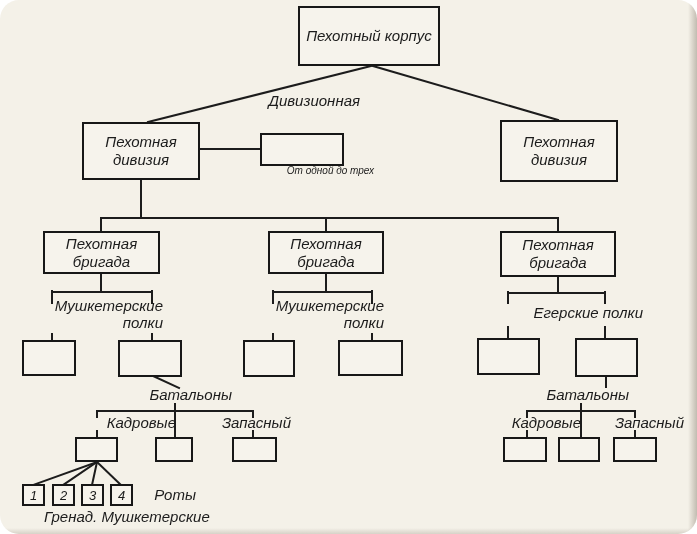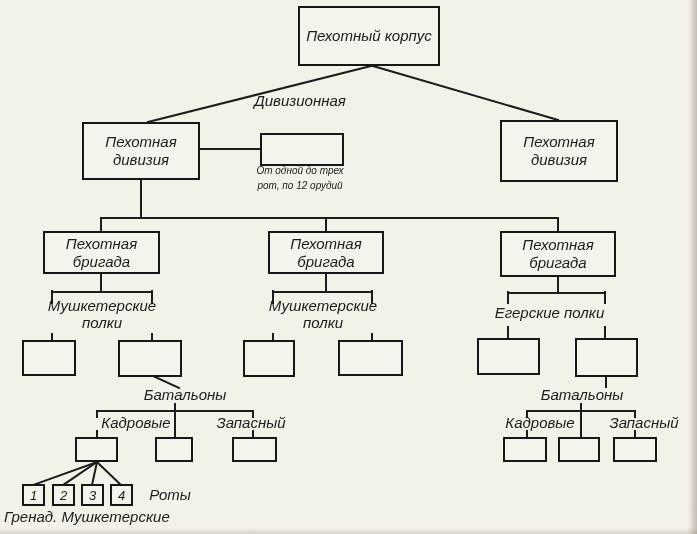--- a/index.html
+++ b/index.html
@@ -4,41 +4,42 @@
 <style>
   html,body{margin:0;padding:0;}
   #stage{
     position:relative;
     width:697px;height:534px;
     background:#f4f1e8;
     overflow:hidden;
     font-family:"Liberation Sans", sans-serif;
     font-style:italic;
     color:#1c1c1c;
+    border-radius:19px;
   }
   #wires{position:absolute;left:0;top:0;width:697px;height:534px;}
   .box{
     position:absolute;
     box-sizing:border-box;
     border:2px solid #171717;
     background:#f6f3ec;
     display:flex;align-items:center;justify-content:center;
     text-align:center;
     font-size:15px;line-height:18px;
     padding:2px;
   }
   .box.small{font-size:13px;line-height:13px;padding:0;}
   .lbl{
     position:absolute;
-    text-align:center;
+    text-align:right;
     font-size:15px;line-height:16.5px;
     white-space:nowrap;
   }
   .lbl .ln{display:block;}
-  .lbl.left-align{text-align:left;}
+  .lbl.left-align{text-align:left;margin-left:40px;}
   .scan-shadow-right{
     position:absolute;top:0;right:0;width:9px;height:534px;
     background:linear-gradient(to right, rgba(110,100,85,0), rgba(110,100,85,0.38));
   }
   .scan-shadow-bottom{
     position:absolute;left:0;bottom:0;width:697px;height:6px;
     background:linear-gradient(to bottom, rgba(110,100,85,0), rgba(110,100,85,0.22));
   }
 </style>
 </head>
@@ -99,21 +100,20 @@
   <div class="box" style="left:82px;top:122px;width:118px;height:58px;">Пехотная дивизия</div>
 
   <div class="lbl" style="left:240px;top:93px;width:120px;">
     <span class="ln">Дивизионная</span>
   </div>
 
   <div class="box" style="left:260px;top:133px;width:84px;height:33px;"></div>
 
   <div class="lbl" style="left:226px;top:164px;width:148px;line-height:14.5px;font-size:10px;">
     <span class="ln">От одной до трех</span>
-    <span class="ln">рот, по 12 орудий</span>
   </div>
 
   <div class="box" style="left:500px;top:120px;width:118px;height:62px;">Пехотная дивизия</div>
 
   <div class="box" style="left:43px;top:231px;width:117px;height:43px;">Пехотная бригада</div>
   <div class="box" style="left:268px;top:231px;width:116px;height:43px;">Пехотная бригада</div>
   <div class="box" style="left:500px;top:231px;width:116px;height:46px;">Пехотная бригада</div>
 
   <div class="lbl" style="left:41px;top:298px;width:122px;">
     <span class="ln">Мушкетерские</span>
@@ -122,21 +122,21 @@
   <div class="box" style="left:22px;top:340px;width:54px;height:36px;"></div>
   <div class="box" style="left:118px;top:340px;width:64px;height:37px;"></div>
 
   <div class="lbl" style="left:262px;top:298px;width:122px;">
     <span class="ln">Мушкетерские</span>
     <span class="ln">полки</span>
   </div>
   <div class="box" style="left:243px;top:340px;width:52px;height:37px;"></div>
   <div class="box" style="left:338px;top:340px;width:65px;height:36px;"></div>
 
-  <div class="lbl" style="left:482px;top:305px;width:135px;font-style:italic;">Егерские полки</div>
+  <div class="lbl" style="left:508px;top:305px;width:135px;font-style:italic;">Егерские полки</div>
   <div class="box" style="left:477px;top:338px;width:63px;height:37px;"></div>
   <div class="box" style="left:575px;top:338px;width:63px;height:39px;"></div>
 
   <div class="lbl" style="left:138px;top:387px;width:94px;">Батальоны</div>
   <div class="lbl" style="left:96px;top:415px;width:80px;">Кадровые</div>
   <div class="lbl" style="left:211px;top:415px;width:80px;">Запасный</div>
   <div class="box" style="left:75px;top:437px;width:43px;height:25px;"></div>
   <div class="box" style="left:155px;top:437px;width:38px;height:25px;"></div>
   <div class="box" style="left:232px;top:437px;width:45px;height:25px;"></div>
 

